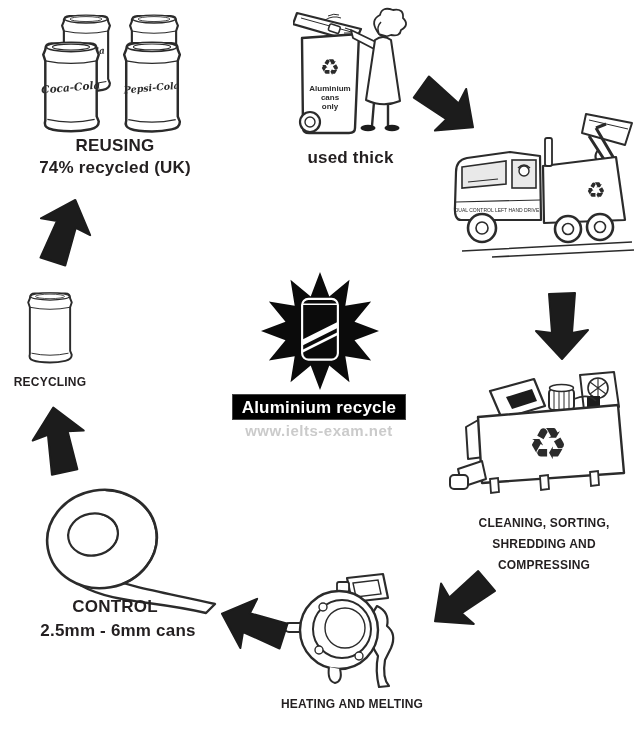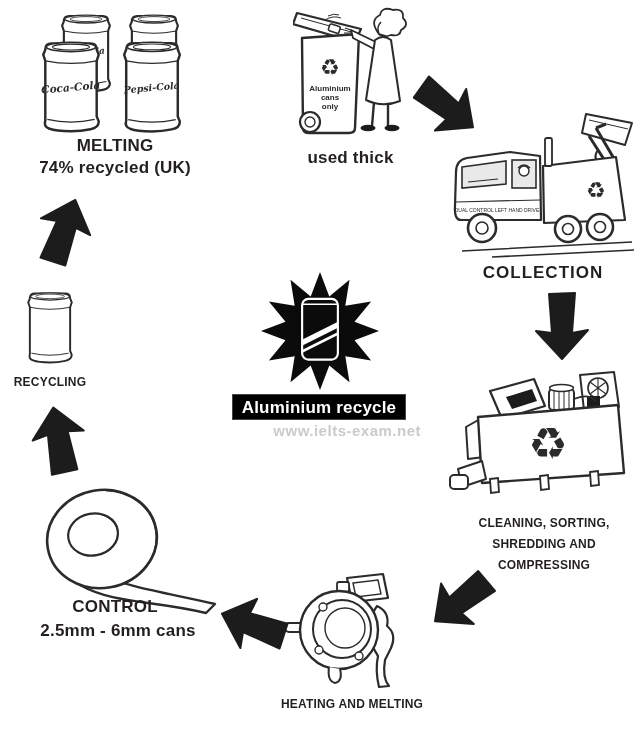--- a/index.html
+++ b/index.html
@@ -15,21 +15,21 @@
   .lbl.big{font-size:17px;}
   .arrow{position:absolute;width:72px;height:72px;fill:#1c1c1c;stroke:#1c1c1c;stroke-width:2;stroke-linejoin:round;}
   svg{display:block;}
   .ill path,.ill ellipse,.ill circle,.ill polygon,.ill rect,.ill line{vector-effect:none;}
   #badge-bar{
     position:absolute;left:0;top:122px;width:174px;height:26px;background:#000;
     color:#fff;font-weight:bold;font-size:17px;text-align:center;line-height:26px;
     letter-spacing:.2px;border:1px solid #444;box-sizing:border-box;
   }
   #watermark{
-    position:absolute;left:-15px;top:150px;width:204px;text-align:right;
+    position:absolute;left:-15px;top:150px;width:204px;text-align:center;
     color:#cbcbcb;font-size:15px;font-weight:bold;letter-spacing:.5px;
   }
 </style>
 </head>
 <body>
 
 <div id="stage">
 
   <svg width="0" height="0" style="position:absolute" aria-hidden="true">
     <defs>
@@ -50,21 +50,21 @@
     <svg class="ill" width="170" height="130" viewBox="0 0 170 130">
       <use href="#sym-can" x="24" y="2" width="64" height="85"></use>
       <text x="50" y="50" text-anchor="middle" font-family="DejaVu Serif, serif" font-style="italic" font-weight="bold" font-size="9" fill="#2b2b2b" transform="rotate(-6 50 50)">Coca-Cola</text>
       <use href="#sym-can" x="92" y="2" width="64" height="85"></use>
       <text x="122" y="50" text-anchor="middle" font-family="DejaVu Serif, serif" font-style="italic" font-weight="bold" font-size="10" fill="#2b2b2b" transform="rotate(-6 122 50)">Pepsi</text>
       <use href="#sym-can" x="4" y="28" width="74" height="99"></use>
       <text x="41" y="85" text-anchor="middle" font-family="DejaVu Serif, serif" font-style="italic" font-weight="bold" font-size="10.5" fill="#2b2b2b" transform="rotate(-5 41 85)">Coca-Cola</text>
       <use href="#sym-can" x="84" y="28" width="76" height="99"></use>
       <text x="122" y="85" text-anchor="middle" font-family="DejaVu Serif, serif" font-style="italic" font-weight="bold" font-size="9.5" fill="#2b2b2b" transform="rotate(-5 122 85)">Pepsi-Cola</text>
     </svg>
-    <div class="lbl big" style="left:0;top:130px;width:170px">MELTING</div>
+    <div class="lbl big" style="left:0;top:130px;width:170px">REUSING</div>
     <div class="lbl big" style="left:-10px;top:152px;width:190px">74% recycled (UK)</div>
   </div>
 
   <div class="group" style="left:293px;top:5px;width:115px;height:170px">
     <svg class="ill" width="115" height="140" viewBox="0 0 115 140">
 
       <polygon points="4,8 68,24 62,37 0,19" fill="#fff" stroke="#2b2b2b" stroke-width="2.2" stroke-linejoin="round"></polygon>
       <line x1="8" y1="13" x2="62" y2="28" stroke="#2b2b2b" stroke-width="1"></line>
 
       <rect x="36" y="20" width="11" height="7" rx="1.5" fill="#fff" stroke="#2b2b2b" stroke-width="1.6" transform="rotate(18 41 23)"></rect>
@@ -116,21 +116,20 @@
       <line x1="8" y1="92" x2="92" y2="90" stroke="#2b2b2b" stroke-width="1.2"></line>
       <text x="49" y="102" text-anchor="middle" font-size="5" fill="#2b2b2b">DUAL CONTROL   LEFT HAND DRIVE</text>
 
       <circle cx="34" cy="118" r="14" fill="#fff" stroke="#2b2b2b" stroke-width="2.6"></circle>
       <circle cx="34" cy="118" r="6" fill="#fff" stroke="#2b2b2b" stroke-width="1.6"></circle>
       <circle cx="120" cy="119" r="13" fill="#fff" stroke="#2b2b2b" stroke-width="2.6"></circle>
       <circle cx="120" cy="119" r="5.5" fill="#fff" stroke="#2b2b2b" stroke-width="1.6"></circle>
       <circle cx="152" cy="117" r="13" fill="#fff" stroke="#2b2b2b" stroke-width="2.6"></circle>
       <circle cx="152" cy="117" r="5.5" fill="#fff" stroke="#2b2b2b" stroke-width="1.6"></circle>
     </svg>
-    <div class="lbl big" style="left:0;top:153px;width:190px;letter-spacing:1px">COLLECTION</div>
   </div>
 
   <div class="group" style="left:448px;top:365px;width:192px;height:220px">
     <svg class="ill" width="192" height="142" viewBox="0 0 192 142">
 
       <polygon points="132,10 166,7 171,42 136,45" fill="#fff" stroke="#2b2b2b" stroke-width="2" stroke-linejoin="round"></polygon>
       <circle cx="150" cy="23" r="10" fill="#fff" stroke="#2b2b2b" stroke-width="1.6"></circle>
       <path d="M142,17 L158,29 M158,17 L142,29 M150,13 L150,33" stroke="#2b2b2b" stroke-width="1.1"></path>
       <rect x="139" y="31" width="13" height="13" fill="#1c1c1c"></rect>
 

